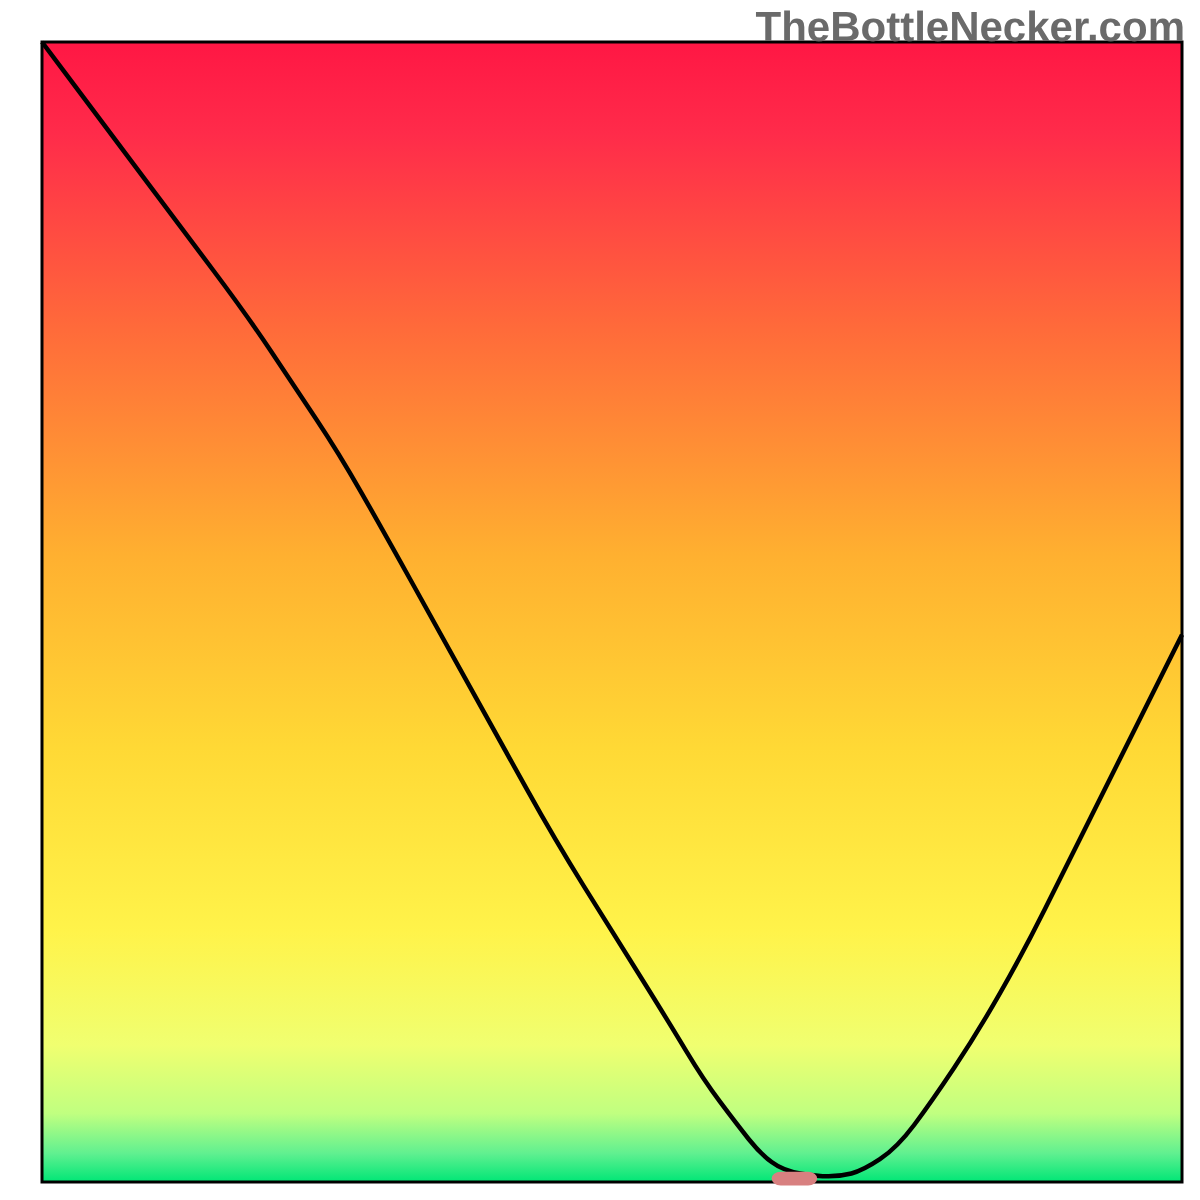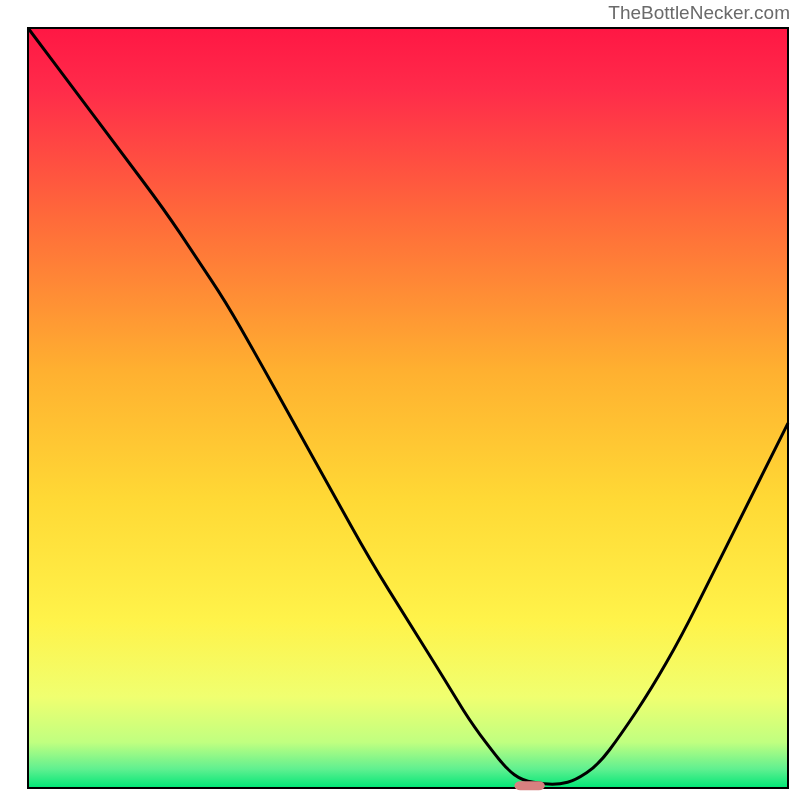--- a/index.html
+++ b/index.html
@@ -15,22 +15,22 @@
     position: absolute;
     top: 0;
     left: 0;
     width: 800px;
     height: 800px;
   }
   .watermark {
     position: absolute;
     top: 2px;
     right: 10px;
-    font-size: 19px;
-    font-weight: normal;
+    font-size: 28px;
+    font-weight: bold;
     color: #6a6a6a;
     z-index: 10;
   }
   svg {
     display: block;
   }
 </style>
 </head>
 <body>
 

